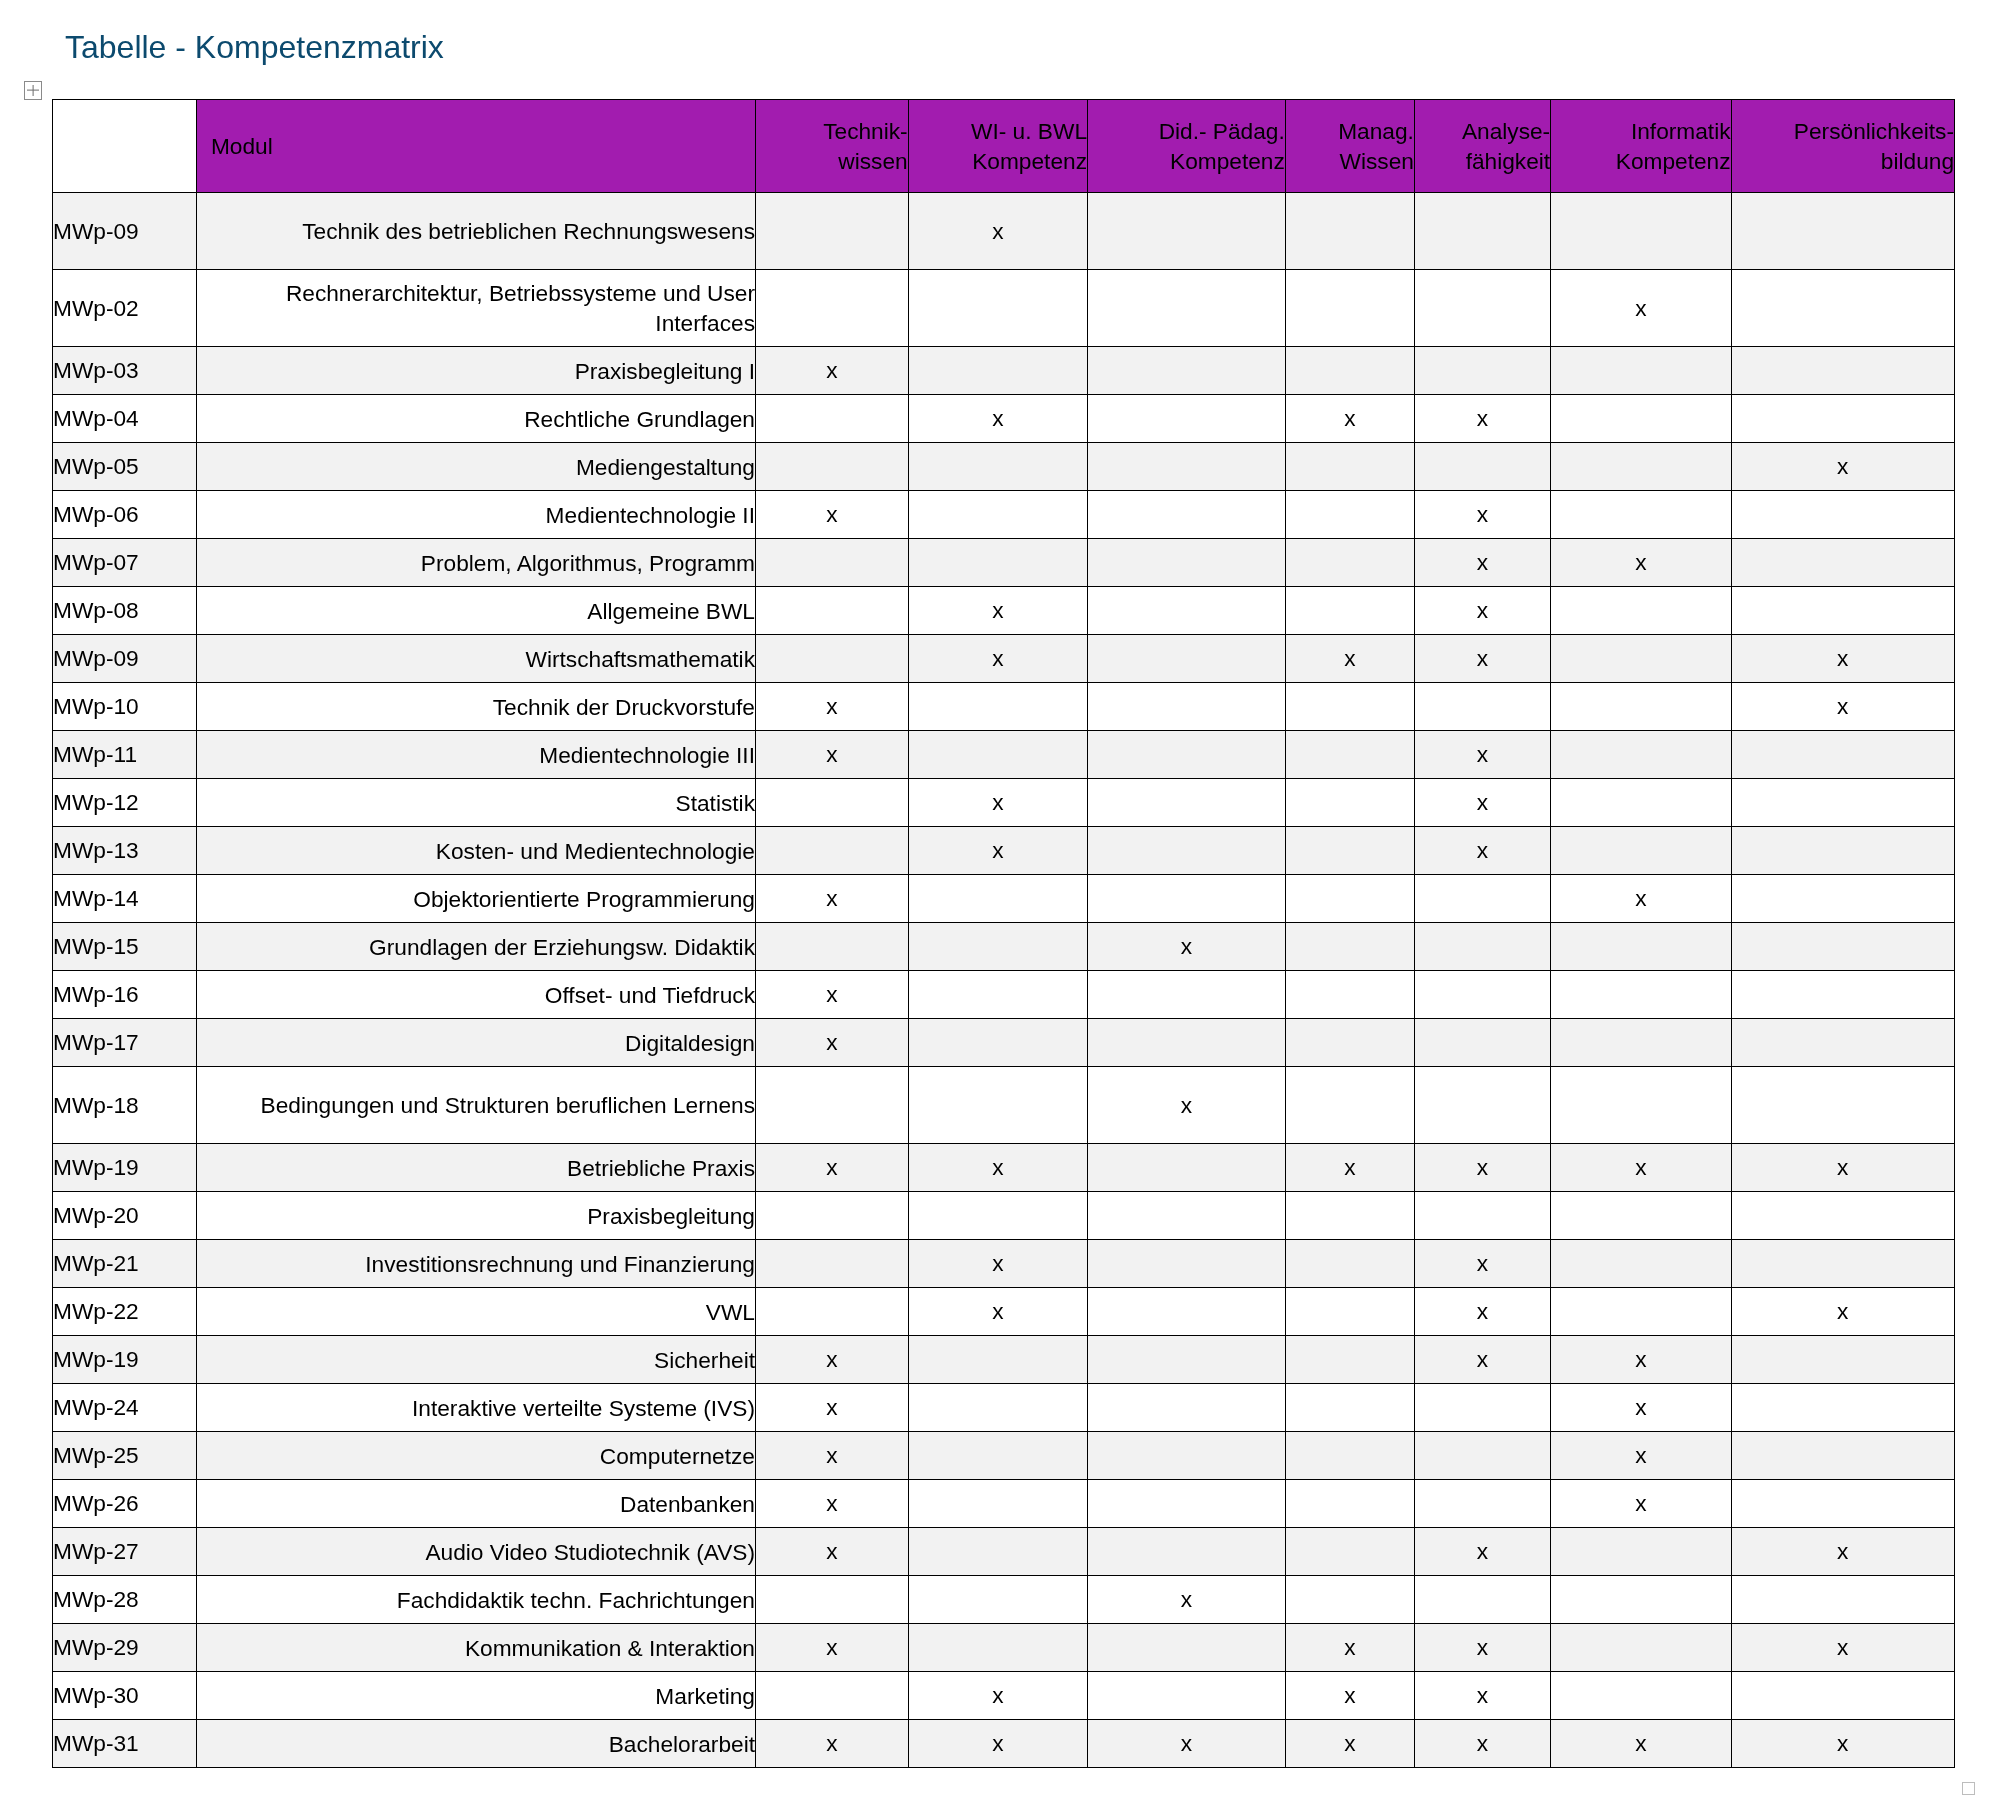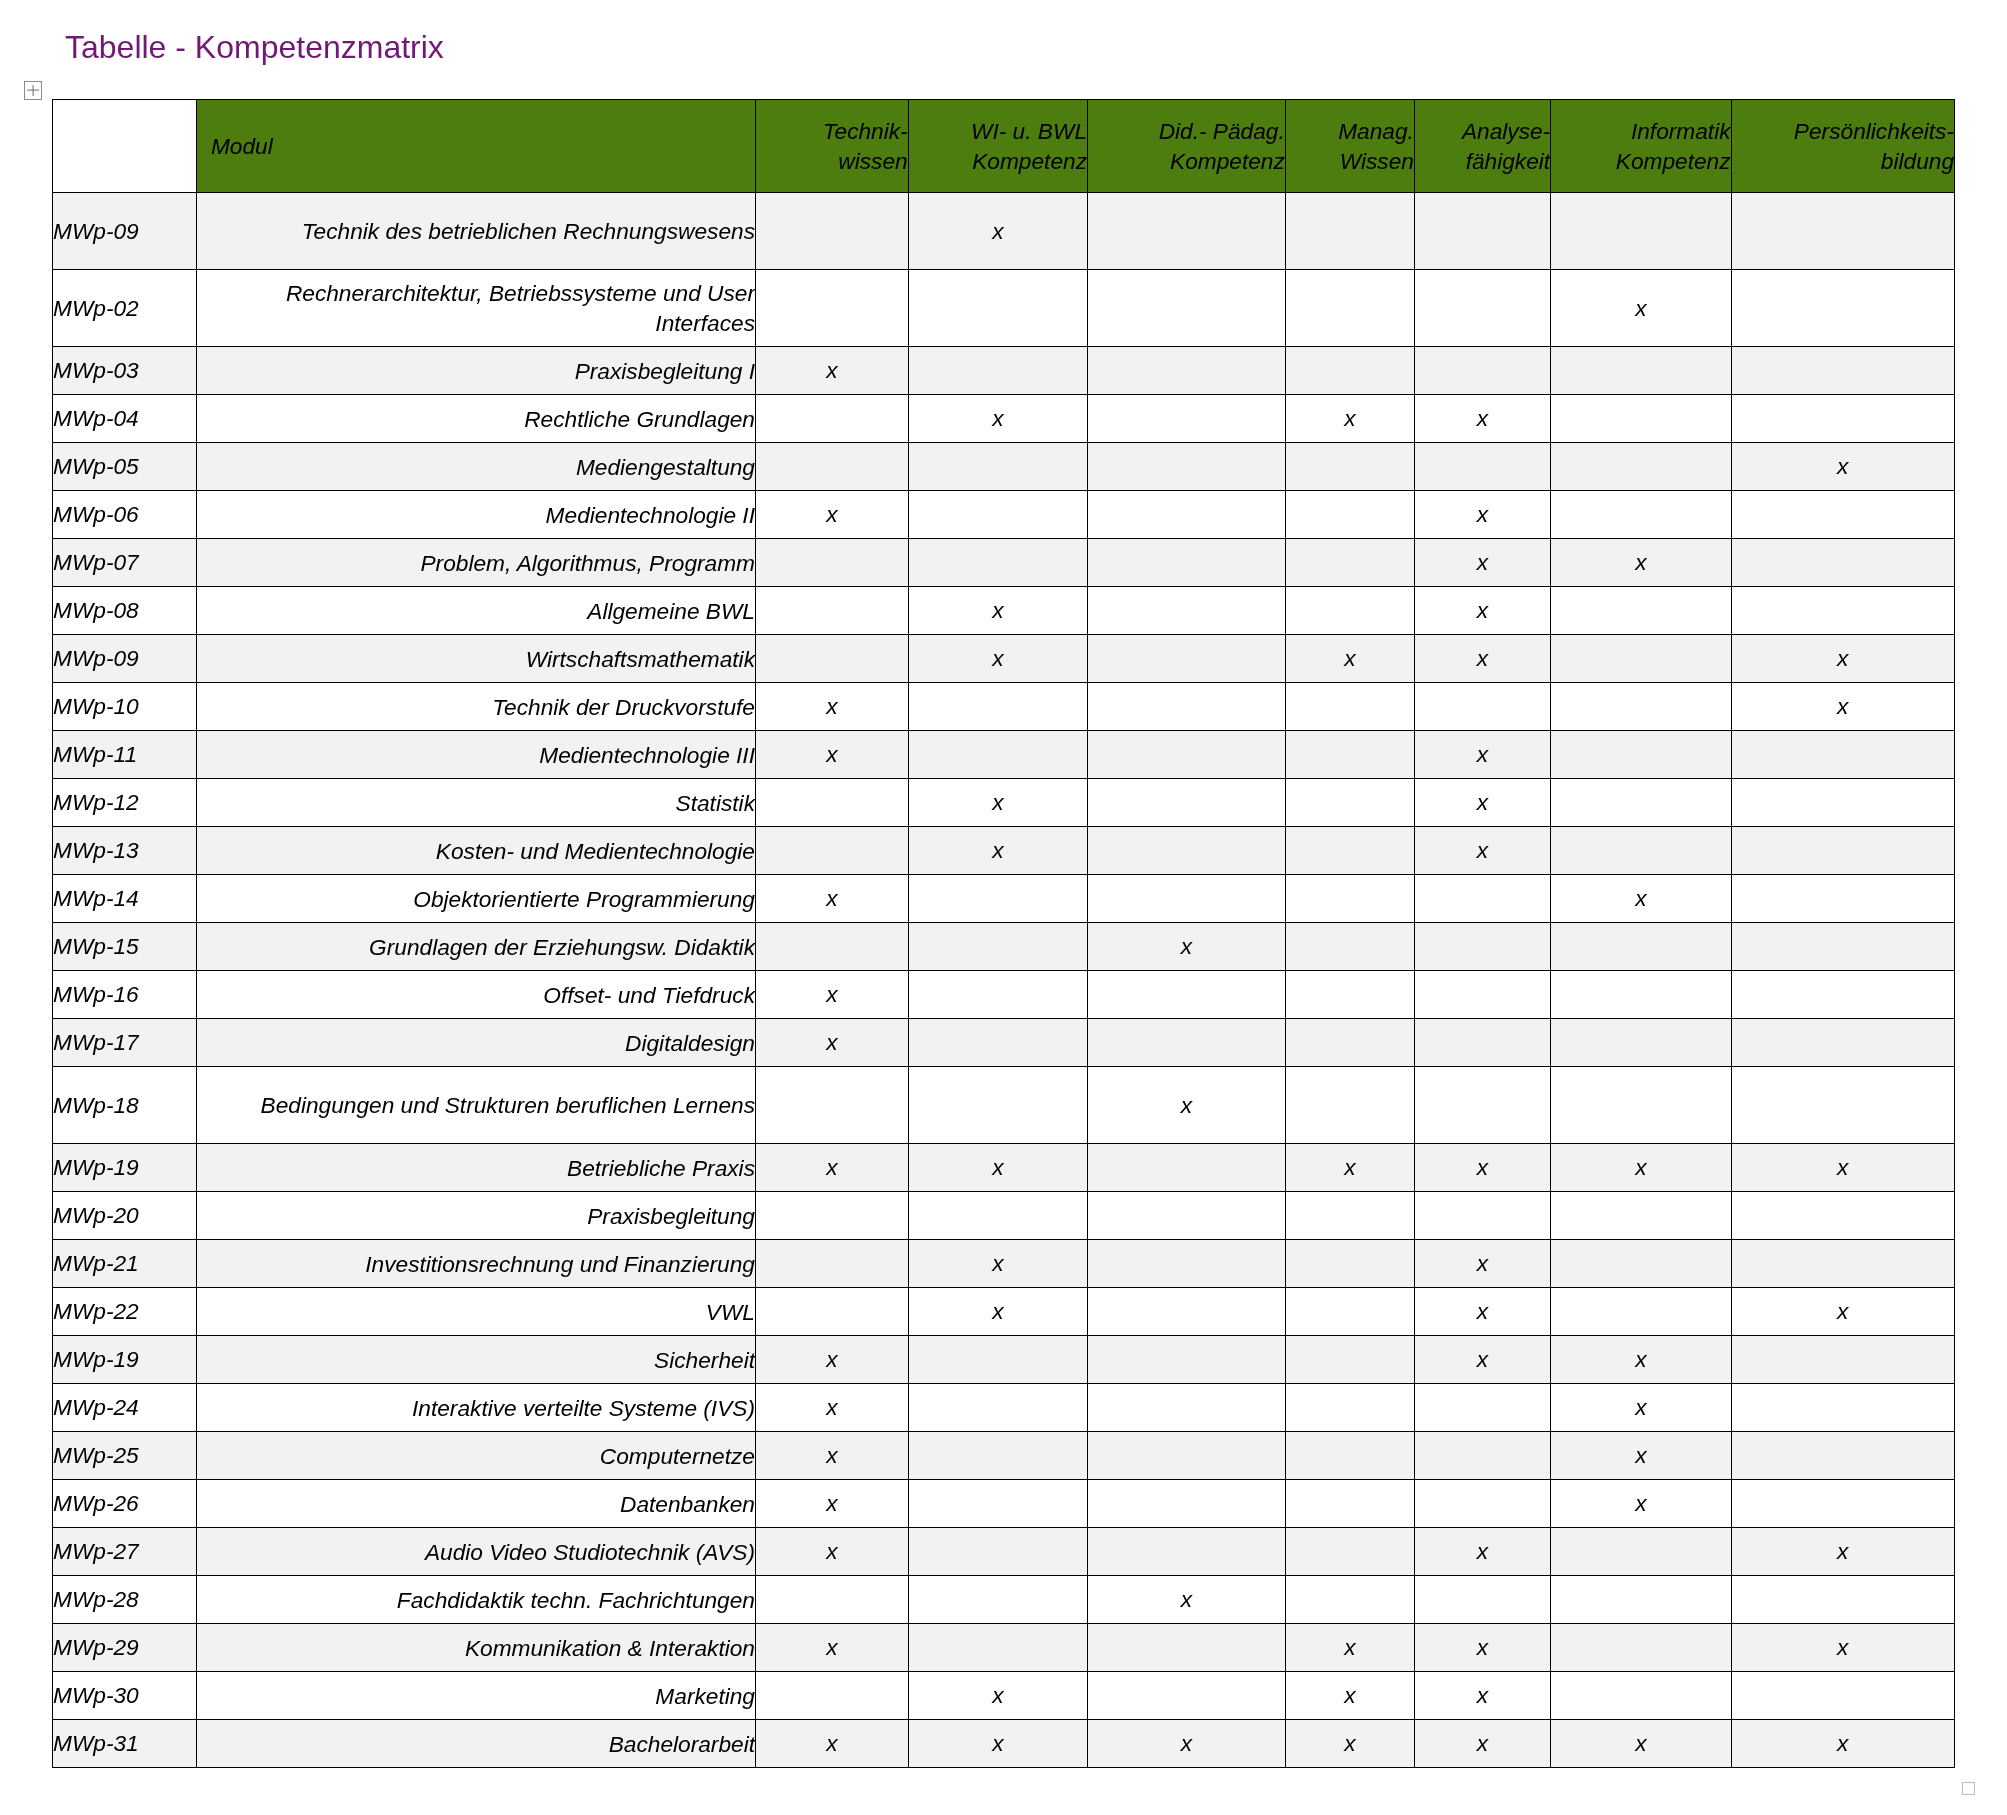--- a/index.html
+++ b/index.html
@@ -20,21 +20,21 @@
     left: 0; top: 0;
     width: 2007px;
     height: 1816px;
   }
   .doc-title {
     position: absolute;
     left: 65px;
     top: 27px;
     font-size: 32px;
     line-height: 40px;
-    color: #701a75;
+    color: #0c4a6e;
     white-space: nowrap;
   }
   .table-handle {
     position: absolute;
     left: 23.5px;
     top: 81px;
     width: 18.5px;
     height: 18.5px;
     border: 0.8px solid #8a8a8a;
     background: #ffffff;
@@ -71,22 +71,21 @@
     box-sizing: border-box;
   }
 
   table.matrix {
     position: absolute;
     left: 52px;
     top: 99px;
     border-collapse: collapse;
     table-layout: fixed;
     width: 1903px;
-    background: #4d7c0f;
-    font-style: italic;
+    background: #a21caf;
   }
   table.matrix td, table.matrix th {
     border: 0.8px solid #000000;
     padding: 0;
     font-weight: normal;
     font-size: 22.7px;
     color: #000;
     vertical-align: middle;
   }
   

